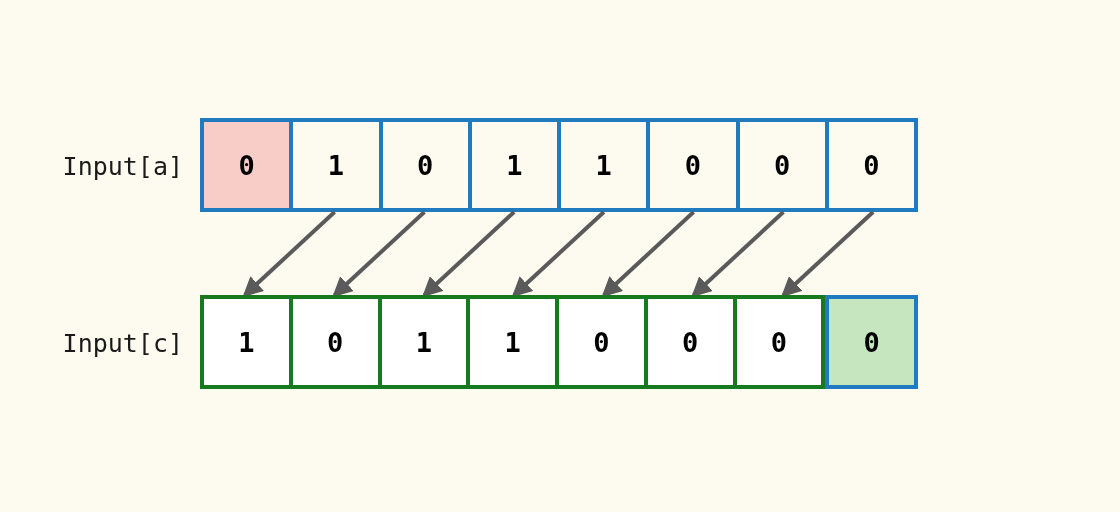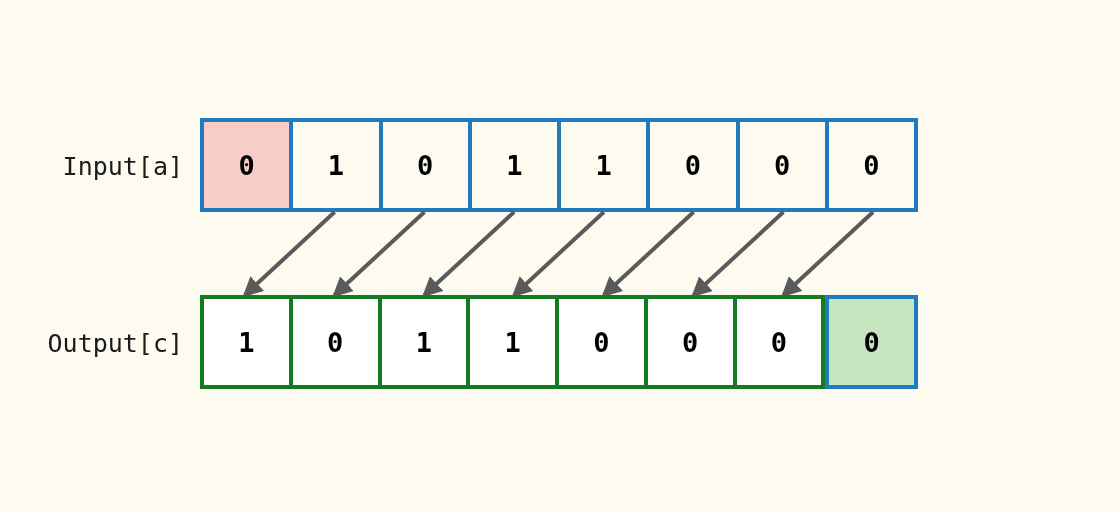--- a/index.html
+++ b/index.html
@@ -157,21 +157,21 @@
         <line x1="334.6" y1="212" x2="244.9" y2="295" stroke="#5a5a5a" stroke-width="4" marker-end="url(#arrowhead)"></line>
         <line x1="424.4" y1="212" x2="334.6" y2="295" stroke="#5a5a5a" stroke-width="4" marker-end="url(#arrowhead)"></line>
         <line x1="514.1" y1="212" x2="424.4" y2="295" stroke="#5a5a5a" stroke-width="4" marker-end="url(#arrowhead)"></line>
         <line x1="603.9" y1="212" x2="514.1" y2="295" stroke="#5a5a5a" stroke-width="4" marker-end="url(#arrowhead)"></line>
         <line x1="693.6" y1="212" x2="603.9" y2="295" stroke="#5a5a5a" stroke-width="4" marker-end="url(#arrowhead)"></line>
         <line x1="783.4" y1="212" x2="693.6" y2="295" stroke="#5a5a5a" stroke-width="4" marker-end="url(#arrowhead)"></line>
         <line x1="873.1" y1="212" x2="783.4" y2="295" stroke="#5a5a5a" stroke-width="4" marker-end="url(#arrowhead)"></line>
       </g>
   </svg>
 
-  <div id="output-label" class="row-label">Output[c]</div>
+  <div id="output-label" class="row-label">Input[c]</div>
 
   <div id="output-array" class="array-row">
       <div class="cell">
         <span>1</span>
       </div>
       <div class="cell">
         <span>0</span>
       </div>
       <div class="cell">
         <span>1</span>

